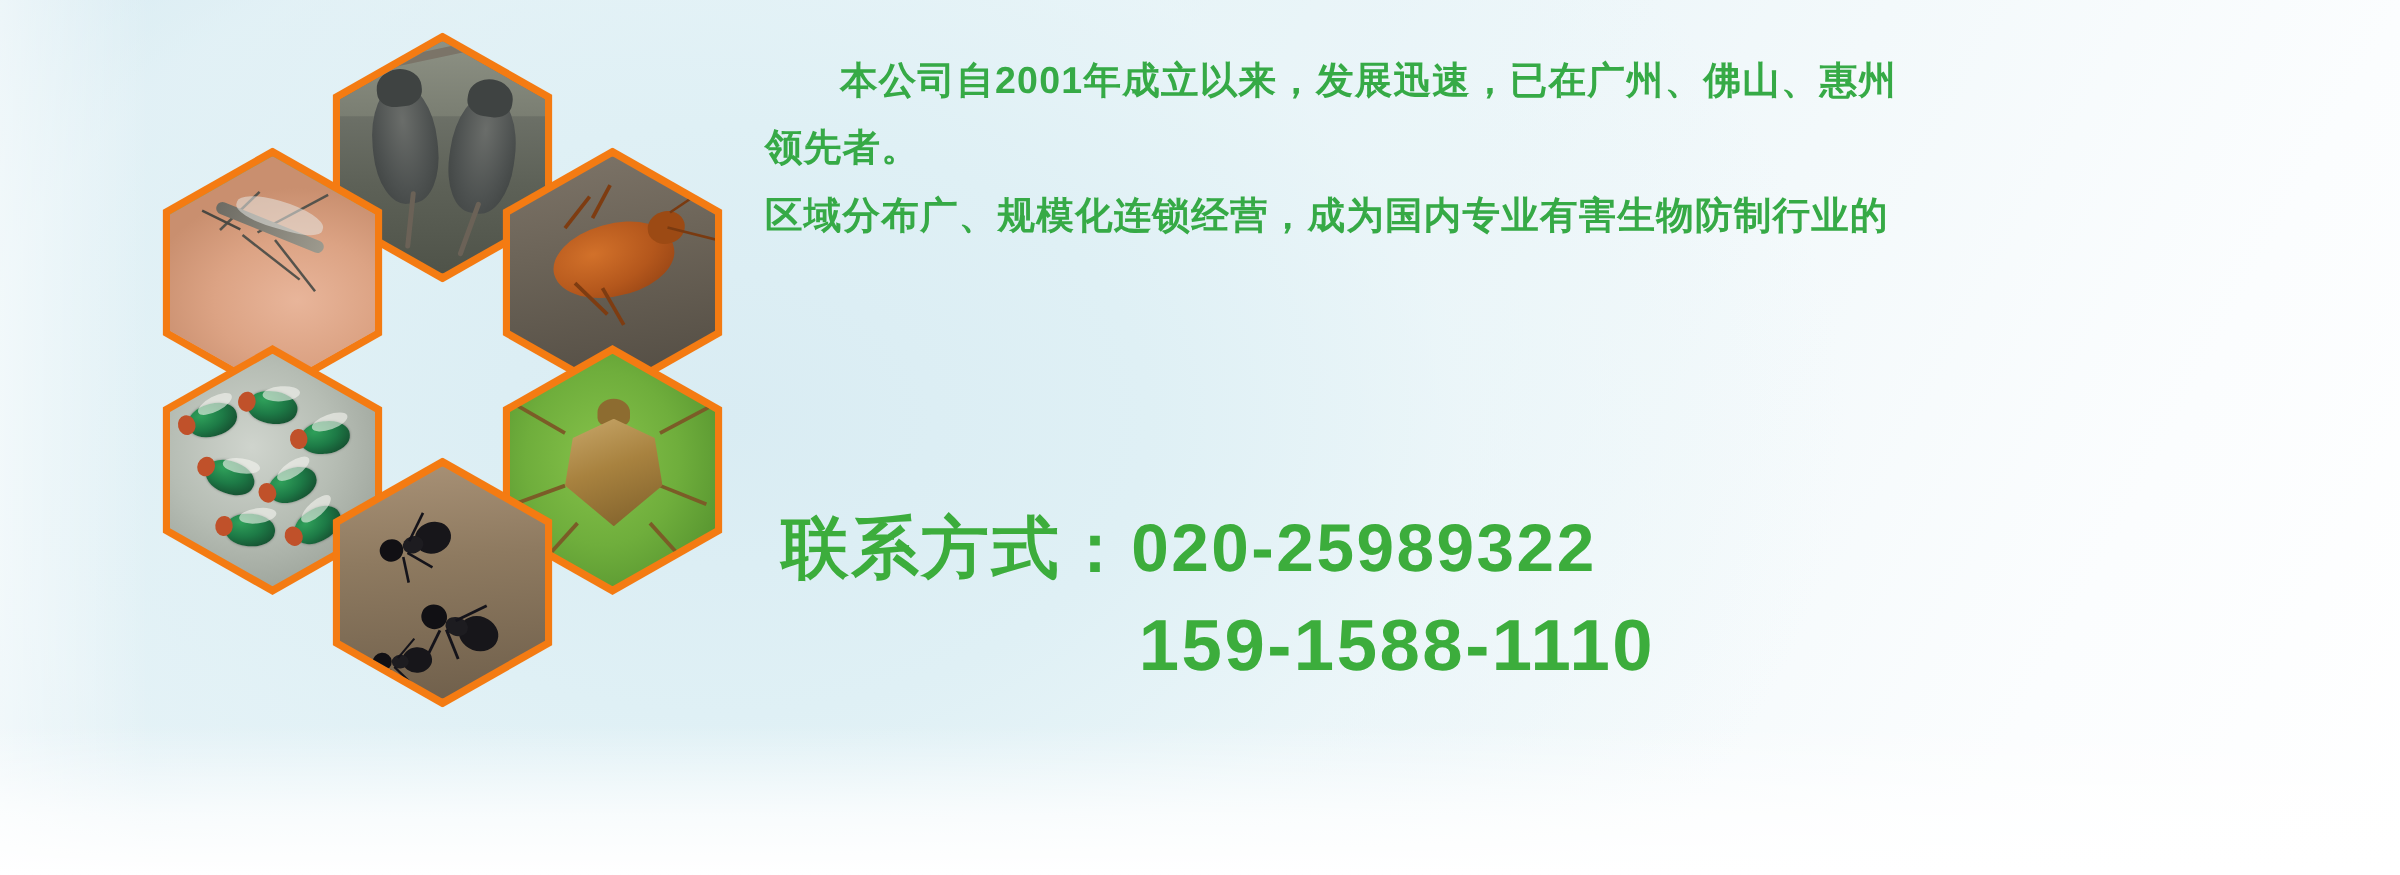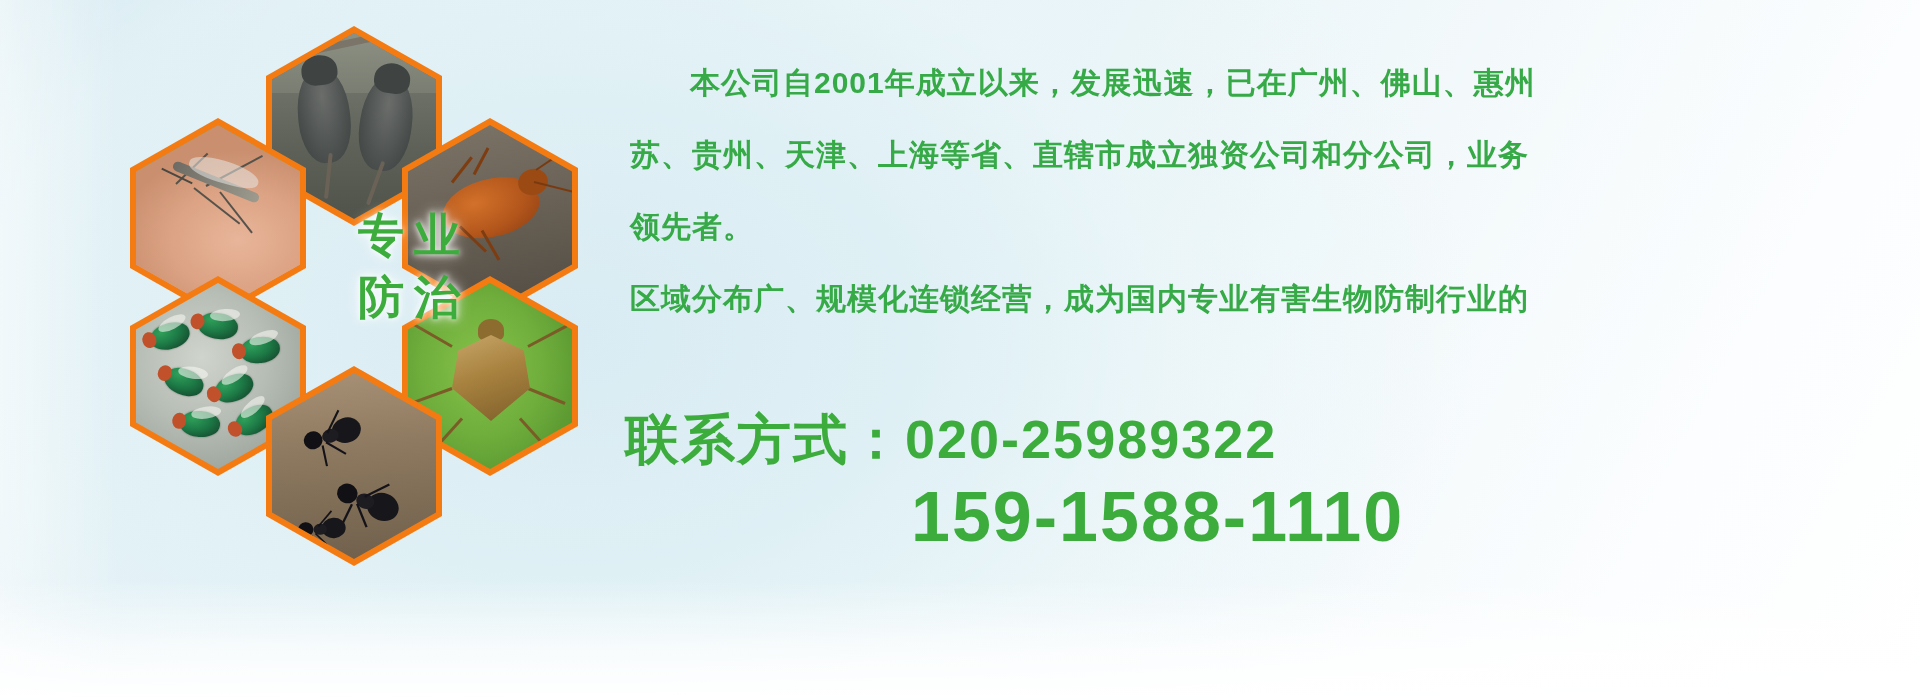--- a/index.html
+++ b/index.html
@@ -264,21 +264,21 @@
   .hex-label span { display: block; }
 
   
   .copy {
     position: absolute;
     left: 612px;
     top: 38px;
     width: 1300px;
   }
   .copy p {
-    margin: 18px;
+    margin: 0;
     color: #36aa46;
     font-size: 30px;
     line-height: 54px;
     font-weight: bold;
     letter-spacing: 1px;
     white-space: nowrap;
   }
   .copy p.indent { text-indent: 60px; }
 
   .contact {
@@ -288,21 +288,21 @@
     color: #3cad3c;
     font-weight: bold;
   }
   .contact .line1 {
     font-size: 54px;
     line-height: 78px;
     letter-spacing: 2px;
     white-space: nowrap;
   }
   .contact .line2 {
-    font-size: 70px;
+    font-size: 58px;
     line-height: 78px;
     letter-spacing: 2px;
     margin-left: 286px;
     white-space: nowrap;
   }
 </style>
 </head>
 <body>
 
 <div class="banner">
@@ -429,29 +429,24 @@
               <div class="th"></div>
               <div class="hdd"></div>
               <i class="lg1"></i>
               <i class="lg2"></i>
               <i class="lg3"></i>
             </div>
         </div>
       </div>
     </div>
 
-    <div class="hex-label">
-      <span>专业</span>
-      <span>防治</span>
-    </div>
   </div>
 
   <div class="copy">
     <p class="indent">本公司自2001年成立以来，发展迅速，已在广州、佛山、惠州</p>
-    <p>苏、贵州、天津、上海等省、直辖市成立独资公司和分公司，业务</p>
     <p>领先者。</p>
     <p>区域分布广、规模化连锁经营，成为国内专业有害生物防制行业的</p>
   </div>
 
   <div class="contact">
     <div class="line1">联系方式：020-25989322</div>
     <div class="line2">159-1588-1110</div>
   </div>
 
 </div>

